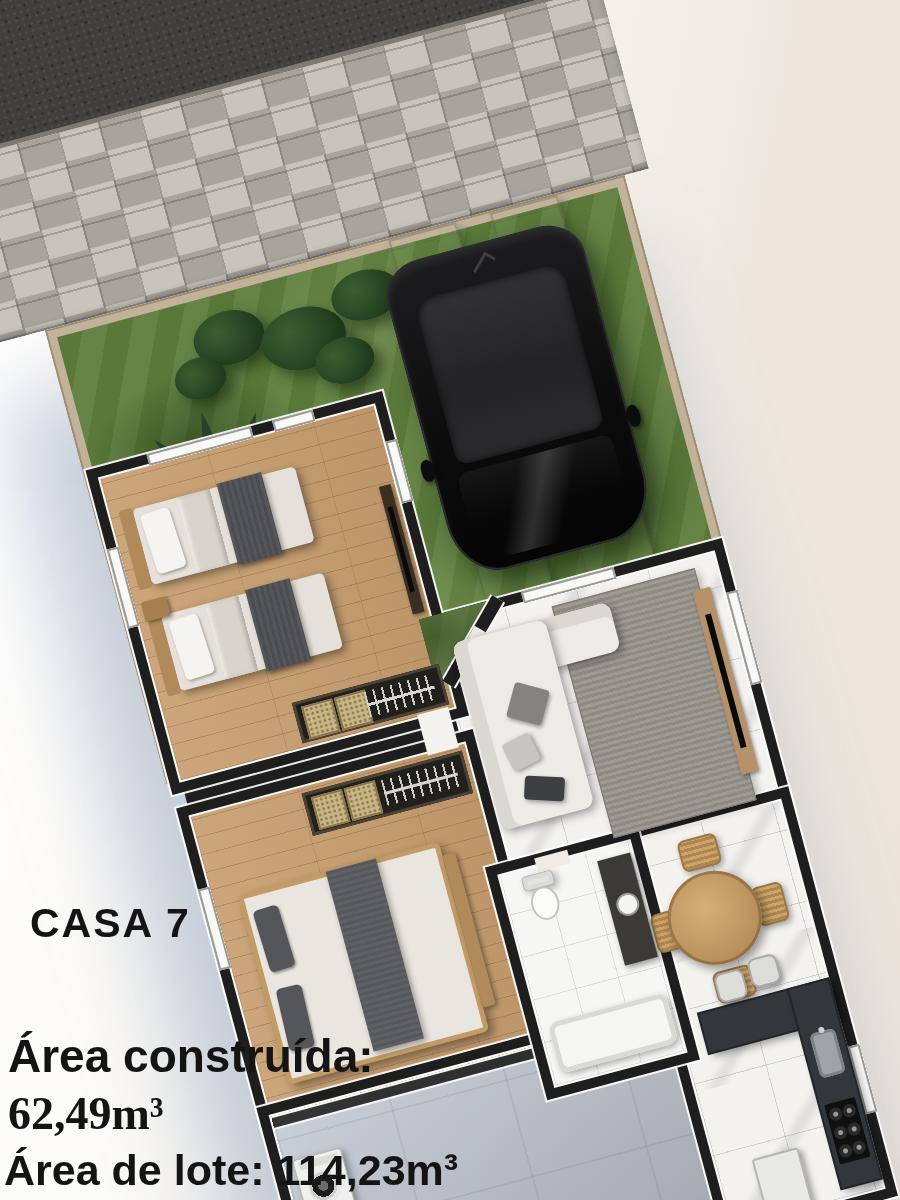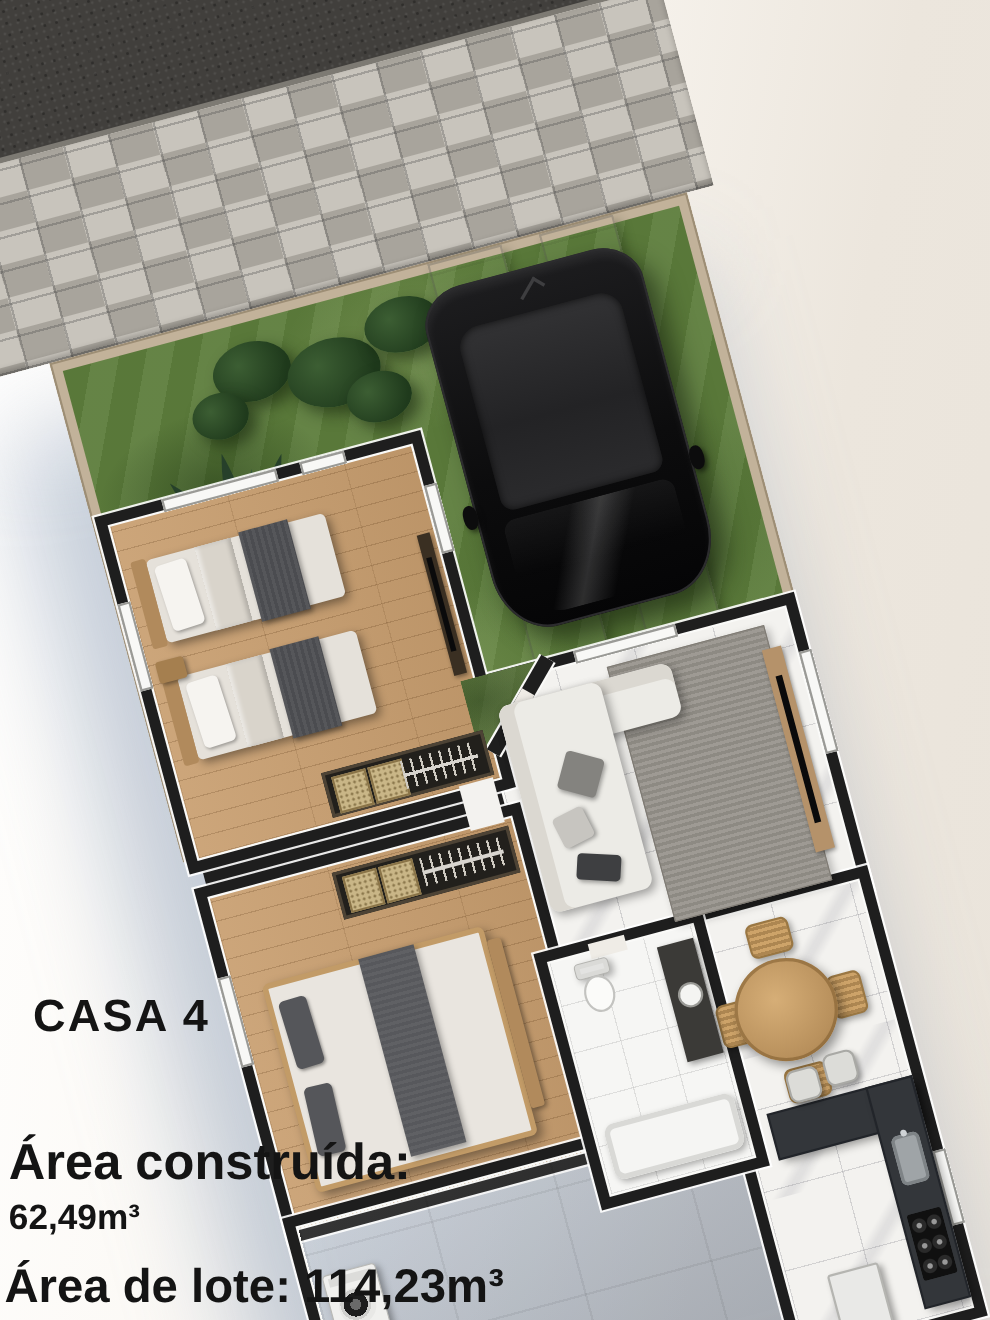--- a/index.html
+++ b/index.html
@@ -213,21 +213,21 @@
   .washer .panel{position:absolute;left:4px;top:3px;width:40px;height:8px;background:#dcdcda;}
   .tank{position:absolute;left:22px;top:936px;width:44px;height:52px;background:#eeeeec;border:1px solid #b9b9b5;
     border-radius:4px;
     background-image:repeating-linear-gradient(45deg, rgba(0,0,0,.09) 0 3px, transparent 3px 8px);
     box-shadow:inset 0 0 0 4px #dadad7, 3px 3px 7px rgba(0,0,0,.3);}
 
   
   .caption{position:absolute;color:#141414;font-weight:bold;line-height:1.05;}
   #casa{left:30px;top:902px;font-size:41px;letter-spacing:2px;}
   #line1{left:8px;top:1032px;font-size:46px;}
-  #line2{left:8px;top:1090px;font-size:32px;}
+  #line2{left:8px;top:1090px;font-size:46px;font-family:Liberation Serif, serif;}
   #line3{left:4px;top:1148px;font-size:43px;}
 </style>
 </head>
 <body>
 
 <div class="plan">
   <div class="site-shadow"></div>
 
   <div class="road"></div>
   <div class="sidewalk"></div>
@@ -371,16 +371,16 @@
     <div class="tub"></div>
 
     <div class="washer">
       <div class="panel"></div>
       <div class="door"></div>
     </div>
 
   </div>
 </div>
 
-<div class="caption" id="casa">CASA 4</div>
+<div class="caption" id="casa">CASA 7</div>
 <div class="caption" id="line1">Área construída:</div>
 <div class="caption" id="line2">62,49m³</div>
 <div class="caption" id="line3">Área de lote: 114,23m³</div>
 
 </body></html>

